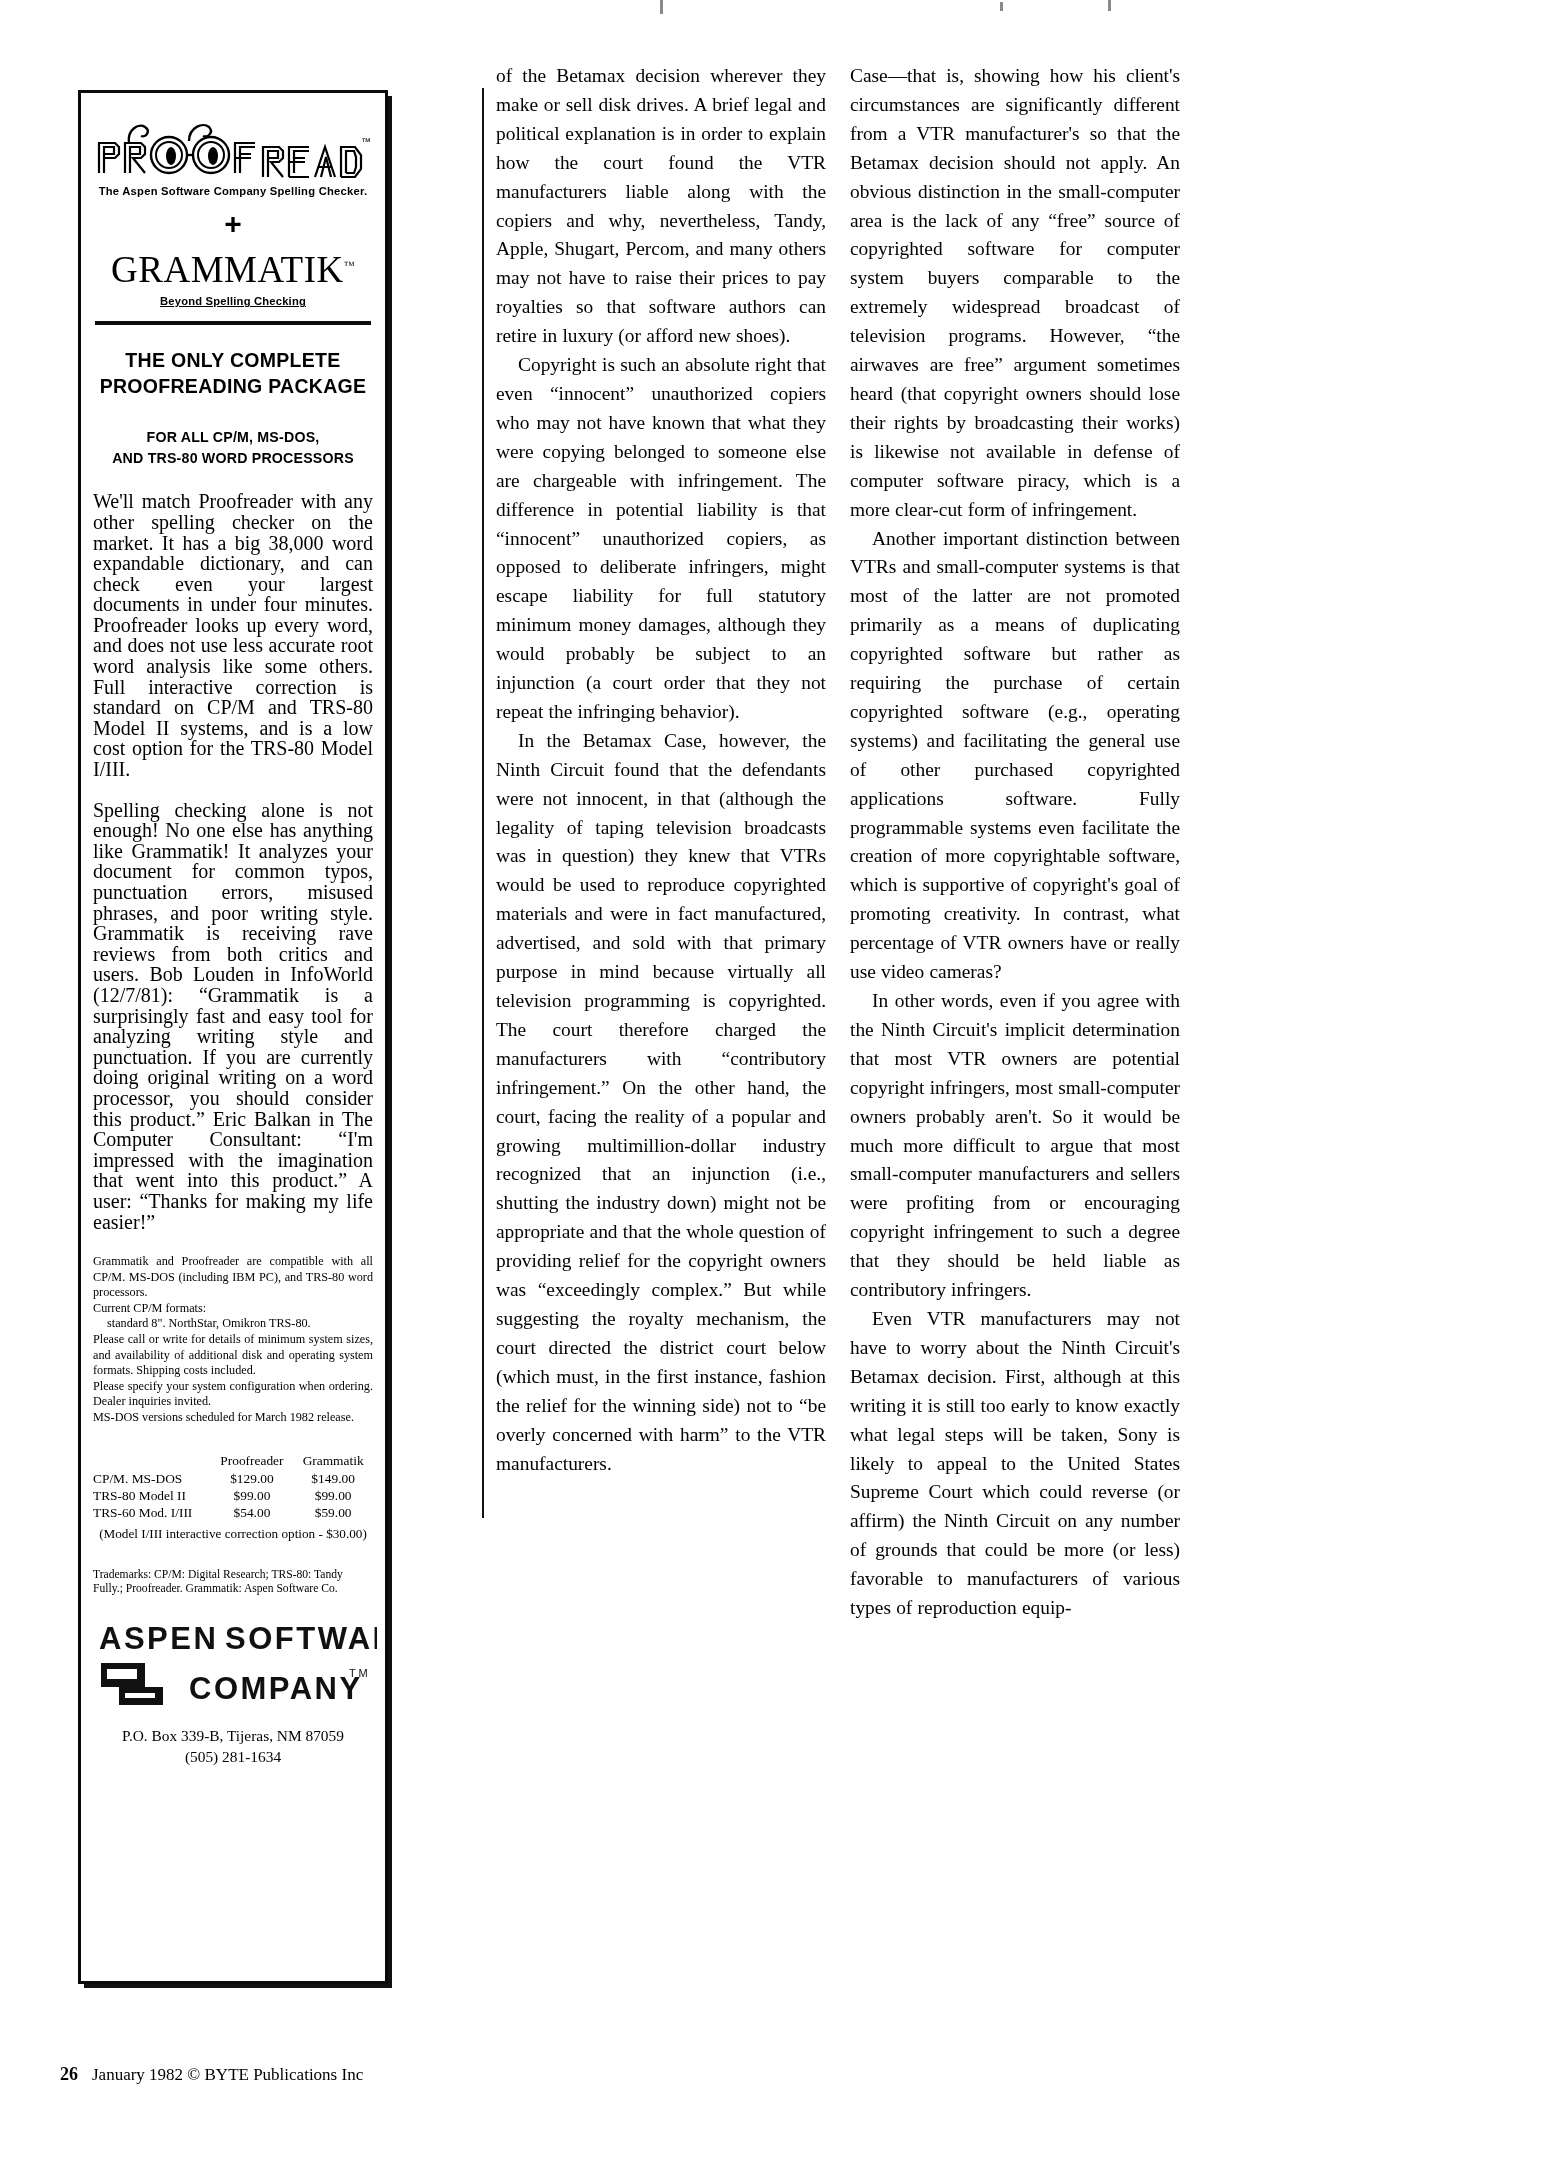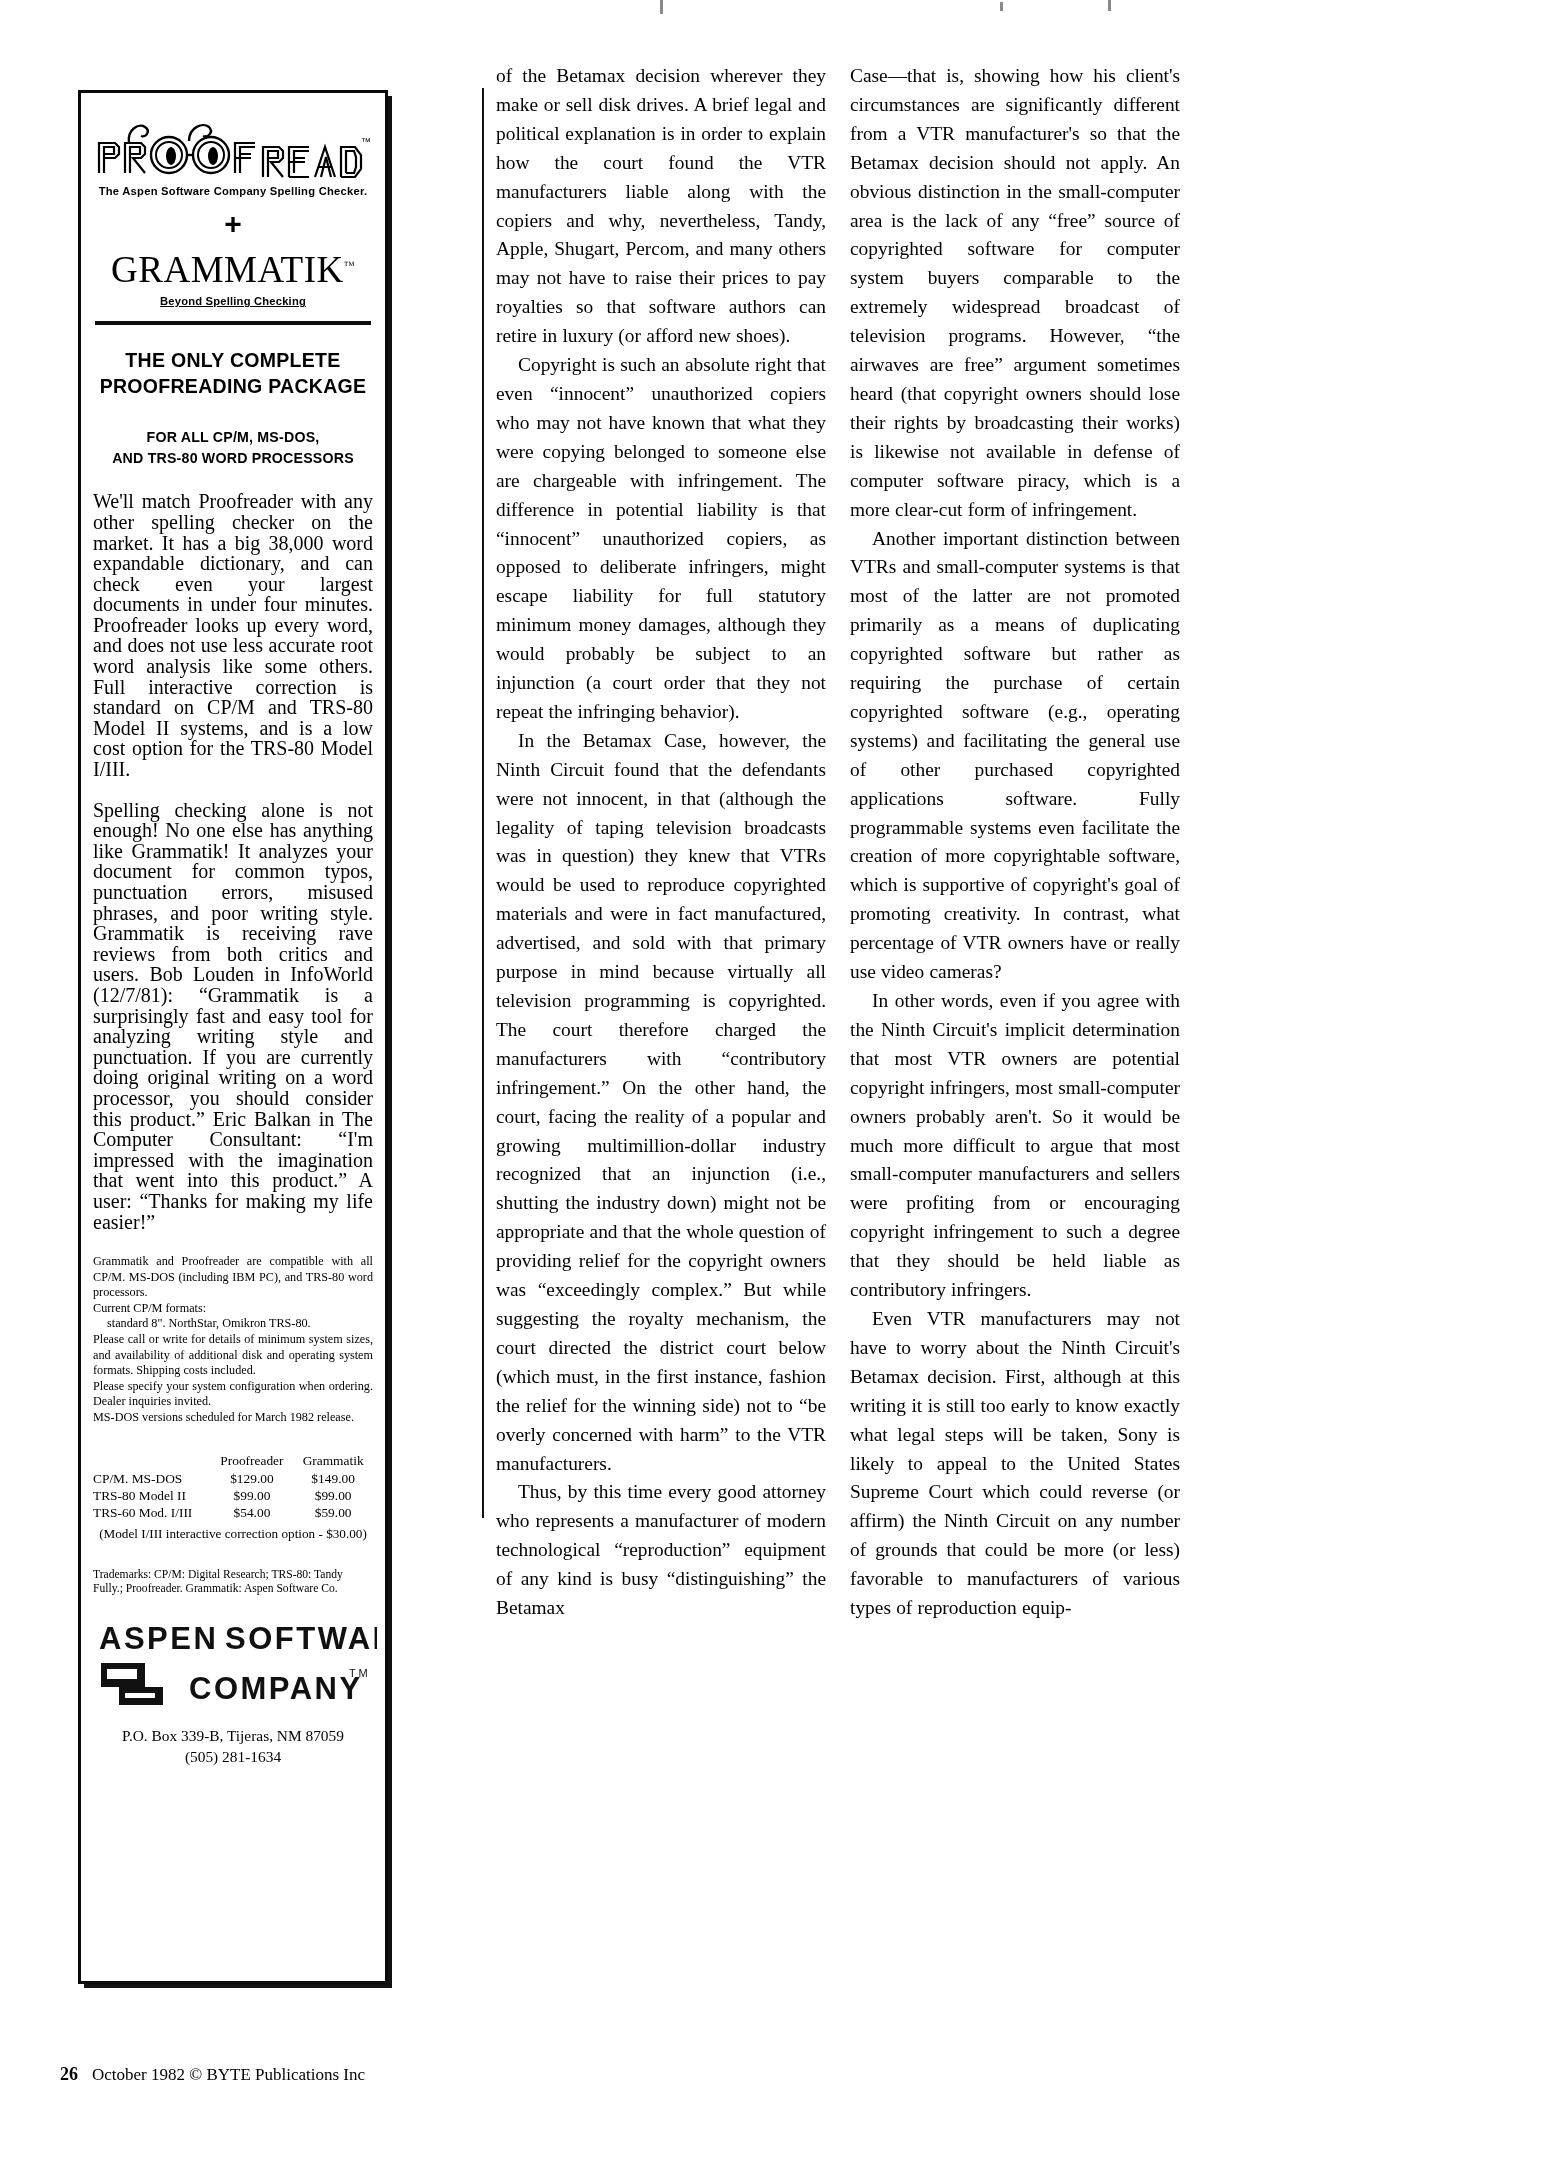--- a/index.html
+++ b/index.html
@@ -373,29 +373,28 @@
         <div>P.O. Box 339-B, Tijeras, NM 87059</div>
         <div>(505) 281-1634</div>
       </div>
 
     </div>
 
     <div class="col" id="col-mid">
       <p>of the Betamax decision wherever they make or sell disk drives. A brief legal and political explanation is in order to explain how the court found the VTR manufacturers liable along with the copiers and why, nevertheless, Tandy, Apple, Shugart, Percom, and many others may not have to raise their prices to pay royalties so that software authors can retire in luxury (or afford new shoes).</p>
       <p>Copyright is such an absolute right that even “innocent” unauthorized copiers who may not have known that what they were copying belonged to someone else are chargeable with infringement. The difference in potential liability is that “innocent” unauthorized copiers, as opposed to deliberate infringers, might escape liability for full statutory minimum money damages, although they would probably be subject to an injunction (a court order that they not repeat the infringing behavior).</p>
       <p>In the Betamax Case, however, the Ninth Circuit found that the defendants were not innocent, in that (although the legality of taping television broadcasts was in question) they knew that VTRs would be used to reproduce copyrighted materials and were in fact manufactured, advertised, and sold with that primary purpose in mind because virtually all television programming is copyrighted. The court therefore charged the manufacturers with “contributory infringement.” On the other hand, the court, facing the reality of a popular and growing multimillion-dollar industry recognized that an injunction (i.e., shutting the industry down) might not be appropriate and that the whole question of providing relief for the copyright owners was “exceedingly complex.” But while suggesting the royalty mechanism, the court directed the district court below (which must, in the first instance, fashion the relief for the winning side) not to “be overly concerned with harm” to the VTR manufacturers.</p>
-      <p>Thus, by this time every good attorney who represents a manufacturer of modern technological “reproduction” equipment of any kind is busy “distinguishing” the Betamax</p>
     </div>
 
     <div class="col" id="col-right">
       <p>Case—that is, showing how his client's circumstances are significantly different from a VTR manufacturer's so that the Betamax decision should not apply. An obvious distinction in the small-computer area is the lack of any “free” source of copyrighted software for computer system buyers comparable to the extremely widespread broadcast of television programs. However, “the airwaves are free” argument sometimes heard (that copyright owners should lose their rights by broadcasting their works) is likewise not available in defense of computer software piracy, which is a more clear-cut form of infringement.</p>
       <p>Another important distinction between VTRs and small-computer systems is that most of the latter are not promoted primarily as a means of duplicating copyrighted software but rather as requiring the purchase of certain copyrighted software (e.g., operating systems) and facilitating the general use of other purchased copyrighted applications software. Fully programmable systems even facilitate the creation of more copyrightable software, which is supportive of copyright's goal of promoting creativity. In contrast, what percentage of VTR owners have or really use video cameras?</p>
       <p>In other words, even if you agree with the Ninth Circuit's implicit determination that most VTR owners are potential copyright infringers, most small-computer owners probably aren't. So it would be much more difficult to argue that most small-computer manufacturers and sellers were profiting from or encouraging copyright infringement to such a degree that they should be held liable as contributory infringers.</p>
       <p>Even VTR manufacturers may not have to worry about the Ninth Circuit's Betamax decision. First, although at this writing it is still too early to know exactly what legal steps will be taken, Sony is likely to appeal to the United States Supreme Court which could reverse (or affirm) the Ninth Circuit on any number of grounds that could be more (or less) favorable to manufacturers of various types of reproduction equip-</p>
     </div>
 
   </div>
 
   <div class="footer">
-    <span class="pagenum">26</span><span>October 1982 © BYTE Publications Inc</span>
+    <span class="pagenum">26</span><span>January 1982 © BYTE Publications Inc</span>
   </div>
 
 </div>
 
 </body></html>

